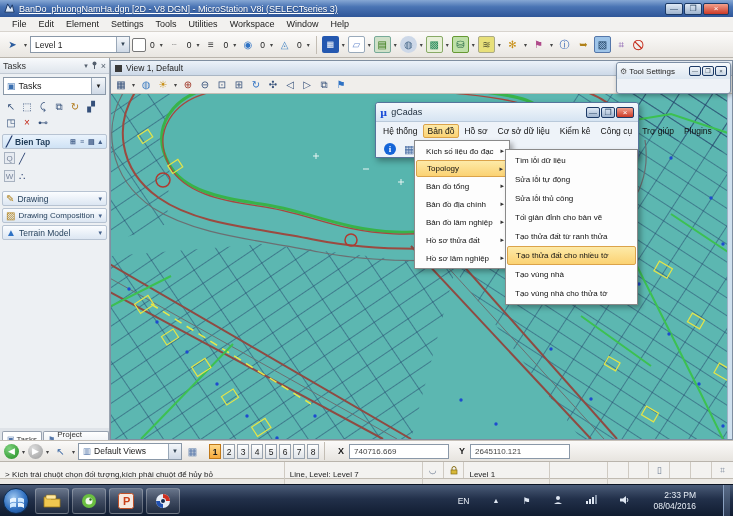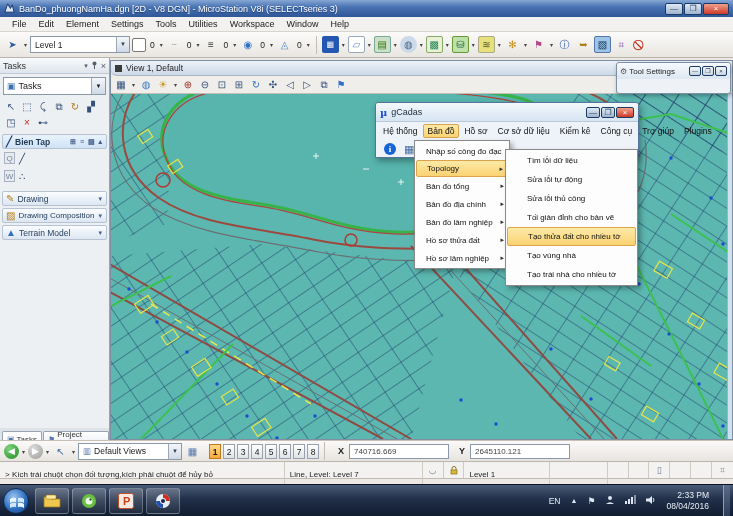--- a/index.html
+++ b/index.html
@@ -5,21 +5,21 @@
   * { margin:0; padding:0; box-sizing:border-box; }
   html,body { width:733px; height:516px; background:#000; }
   body { font-family:"Liberation Sans", sans-serif; font-size:9px; color:#1a1a1a; }
   #screen { position:relative; width:733px; height:516px; overflow:hidden; background:#ece9e4; }
 
   
   #titlebar { position:absolute; left:0; top:0; width:733px; height:17px;
     background:linear-gradient(180deg,#86a7d4 0%,#4a74b4 40%,#2f5698 100%);
     display:flex; align-items:center; padding:0 4px; }
   #titlebar .app-icon { width:11px; height:11px; margin-right:4px; flex:none; }
-  #titlebar .title { color:#fff; font-size:9px; text-shadow:0 1px 1px #1b3a6b; white-space:nowrap; overflow:hidden; flex:1; }
+  #titlebar .title { color:#fff; font-size:9px; text-shadow:0 1px 1px #1b3a6b; white-space:nowrap; overflow:hidden; flex:1;text-decoration:underline; }
   .winbtns { display:flex; gap:1px; }
   .winbtn { width:18px; height:12px; border:1px solid #1c3a66; border-radius:2px;
     background:linear-gradient(180deg,#dfe9f5,#9fb4ce); color:#24405f; font-size:8px; line-height:10px; text-align:center; }
   .winbtn.close { width:26px; background:linear-gradient(180deg,#f3a08c,#cc3a28); color:#fff; }
 
   
   #menubar { position:absolute; left:0; top:17px; width:733px; height:15px; background:#f2f1ef;
     border-bottom:1px solid #d8d4ce; display:flex; align-items:center; padding-left:6px;text-align:center; }
   #menubar .menu { padding:0 6px; font-size:9px; color:#222; }
 
@@ -59,21 +59,21 @@
     color:#76839a; font-size:8px; text-align:center; line-height:11px; }
   .task-glyph { color:#223a6b; font-size:10px; }
   #panel-tabs { position:absolute; left:0; top:428px; width:110px; height:18px; display:flex; align-items:flex-end; padding-left:2px; gap:1px; background:#dfe3e8; border-right:1px solid #9aa4b0;}
   .ptab { height:15px; border:1px solid #98a2b0; border-bottom:none; border-radius:2px 2px 0 0;
     background:linear-gradient(180deg,#fff,#e8ecf1); font-size:8px; padding:0 4px; display:flex; align-items:center; gap:2px; color:#333; }
   .ptab .t-ic { font-size:8px; color:#5577aa; }
 
   
   #view-win { position:absolute; left:110px; top:60px; width:623px; height:380px; border:1px solid #7f8ea0; }
   #view-head { height:15px; background:linear-gradient(180deg,#ecf2f9,#cdd9e8); display:flex; align-items:center;
-    padding:0 4px; font-size:8.5px; color:#222; border-bottom:1px solid #aab6c4;border-radius:6px; }
+    padding:0 4px; font-size:8.5px; color:#222; border-bottom:1px solid #aab6c4; }
   #view-head .sq { width:7px; height:7px; background:#3a3a3a; margin-right:4px; }
   #view-tools { height:18px; background:#f0eeeb; border-bottom:1px solid #c4beb5; display:flex; align-items:center;
     padding:0 3px; gap:3px; font-size:10px; color:#35507a; }
   #view-tools .vt { width:14px; text-align:center; }
   #map-wrap { position:relative; width:621px; height:345px; background:#5cb7b1; }
   #map-wrap svg { display:block; }
   #map-scroll { position:absolute; right:0; top:0; width:5px; height:345px; background:#cfe0ee; border-left:1px solid #9db2c6; }
 
   
   #gcadas { position:absolute; left:375px; top:102px; width:264px; height:56px;
@@ -89,21 +89,21 @@
   #gc-toolbar .info-ic { width:12px; height:12px; border-radius:50%; background:#1565d8; color:#fff; font-size:9px;
     font-weight:bold; text-align:center; line-height:12px; font-family:"Liberation Serif",serif; }
   #gc-toolbar .grid-ic { color:#4a6fa5; font-size:11px; }
 
   
   .menu-panel { position:absolute; background:#fdfdfd; border:1px solid #8a8a8a;
     box-shadow:3px 3px 5px rgba(0,0,0,.3); padding:1px; z-index:30; }
   .mi { height:18px; display:flex; align-items:center; padding:0 4px 0 10px; font-size:8px; color:#111; white-space:nowrap; }
   .mi .arr { margin-left:auto; font-size:7px; color:#333; padding-left:4px; }
   .mi.hl { background:linear-gradient(180deg,#fdeaa8,#fbd273); border:1px solid #dba34a; border-radius:2px; height:17px; }
-  #gc-submenu .mi { height:19px; padding:0 8px 0 20px; }
+  #gc-submenu .mi { height:19px; padding:0 8px 0 8px; }
 
   
   #tool-settings { position:absolute; left:616px; top:62px; width:115px; height:32px;
     border:1px solid #7d8violet; border:1px solid #7d8fa5; border-radius:3px; background:#eef2f7; box-shadow:1px 2px 4px rgba(0,0,0,.3); z-index:5;}
   #ts-title { height:16px; display:flex; align-items:center; padding:0 3px; font-size:8px; color:#222;
     background:linear-gradient(180deg,#f6f9fc,#dde7f1); border-radius:3px 3px 0 0; }
   #ts-title .ts-ic { font-size:8px; color:#555; margin-right:2px; }
   #ts-title .winbtns { margin-left:auto; }
   #ts-title .winbtn { width:12px; height:10px; font-size:6px; line-height:8px; background:linear-gradient(180deg,#f2f6fa,#c8d6e4); color:#345; }
 
@@ -130,21 +130,21 @@
   
   #taskbar { position:absolute; left:0; top:484px; width:733px; height:32px;
     background:linear-gradient(180deg,#4a5b77 0%,#22304a 45%,#101c30 100%); border-top:1px solid #0a1322;
     display:flex; align-items:center; padding:0 3px; }
   .start-orb { width:26px; height:26px; border-radius:50%; margin-right:6px;
     background:radial-gradient(circle at 40% 35%,#9ec7f0 0%,#2f6fc0 55%,#123c78 100%);
     border:1px solid #0d2c52; position:relative; }
   .start-orb svg { position:absolute; left:5px; top:5px; }
   .task-ic { width:34px; height:26px; border-radius:3px; margin-right:3px; display:flex; align-items:center; justify-content:center;
     background:linear-gradient(180deg,rgba(255,255,255,.22),rgba(255,255,255,.06)); border:1px solid rgba(255,255,255,.25); }
-  #tray { margin-left:auto; display:flex; align-items:center; gap:10px; color:#e8eef6; font-size:8.5px; }
+  #tray { margin-left:auto; display:flex; align-items:center; gap:23px; color:#e8eef6; font-size:8.5px; }
   #tray .tray-ic { color:#dfe7f2; font-size:9px; }
   #clock { text-align:right; line-height:1.2; padding-right:4px; }
   #show-desktop { width:7px; height:32px; background:linear-gradient(180deg,#5a6c88,#2c3b55); border-left:1px solid #8aa0c0; }
 </style>
 </head>
 <body>
 
 <div id="screen">
 
   <div id="titlebar">
@@ -436,21 +436,21 @@
       <span class="gmenu">Plugins</span>
     </div>
     <div id="gc-toolbar">
       <span class="info-ic">i</span>
       <span class="grid-ic">▦</span>
     </div>
   </div>
 
   <div class="menu-panel" id="gc-dropdown" style="left:414px; top:140px; width:96px;">
     <div class="mi">
-      <span>Nhập số công đo đạc</span>
+      <span>Kích số liệu đo đạc</span>
         <span class="arr">▸</span>
     </div>
     <div class="mi hl">
       <span>Topology</span>
         <span class="arr">▸</span>
     </div>
     <div class="mi">
       <span>Bản đồ tổng</span>
         <span class="arr">▸</span>
     </div>
@@ -478,28 +478,31 @@
       </div>
     <div class="mi">
         <span>Sửa lỗi tự động</span>
       </div>
     <div class="mi">
         <span>Sửa lỗi thủ công</span>
       </div>
     <div class="mi">
         <span>Tối giản đỉnh cho bản vẽ</span>
       </div>
+    <div class="mi">
+        <span>Tạo thửa đất từ ranh thửa</span>
+      </div>
     <div class="mi hl">
         <span>Tạo thửa đất cho nhiều tờ</span>
       </div>
     <div class="mi">
         <span>Tạo vùng nhà</span>
       </div>
     <div class="mi">
-        <span>Tạo trái nhà cho nhiều tờ</span>
+        <span>Tạo vùng nhà cho thửa tờ</span>
       </div>
   </div>
 
   <div id="bottom-bar">
     <span class="orb back">◀</span>
     <span class="tb-caret">▾</span>
     <span class="orb fwd">▶</span>
     <span class="tb-caret">▾</span>
     <span class="tbi" style="color:#2c5c9e;">↖</span>
     <span class="tb-caret">▾</span>

